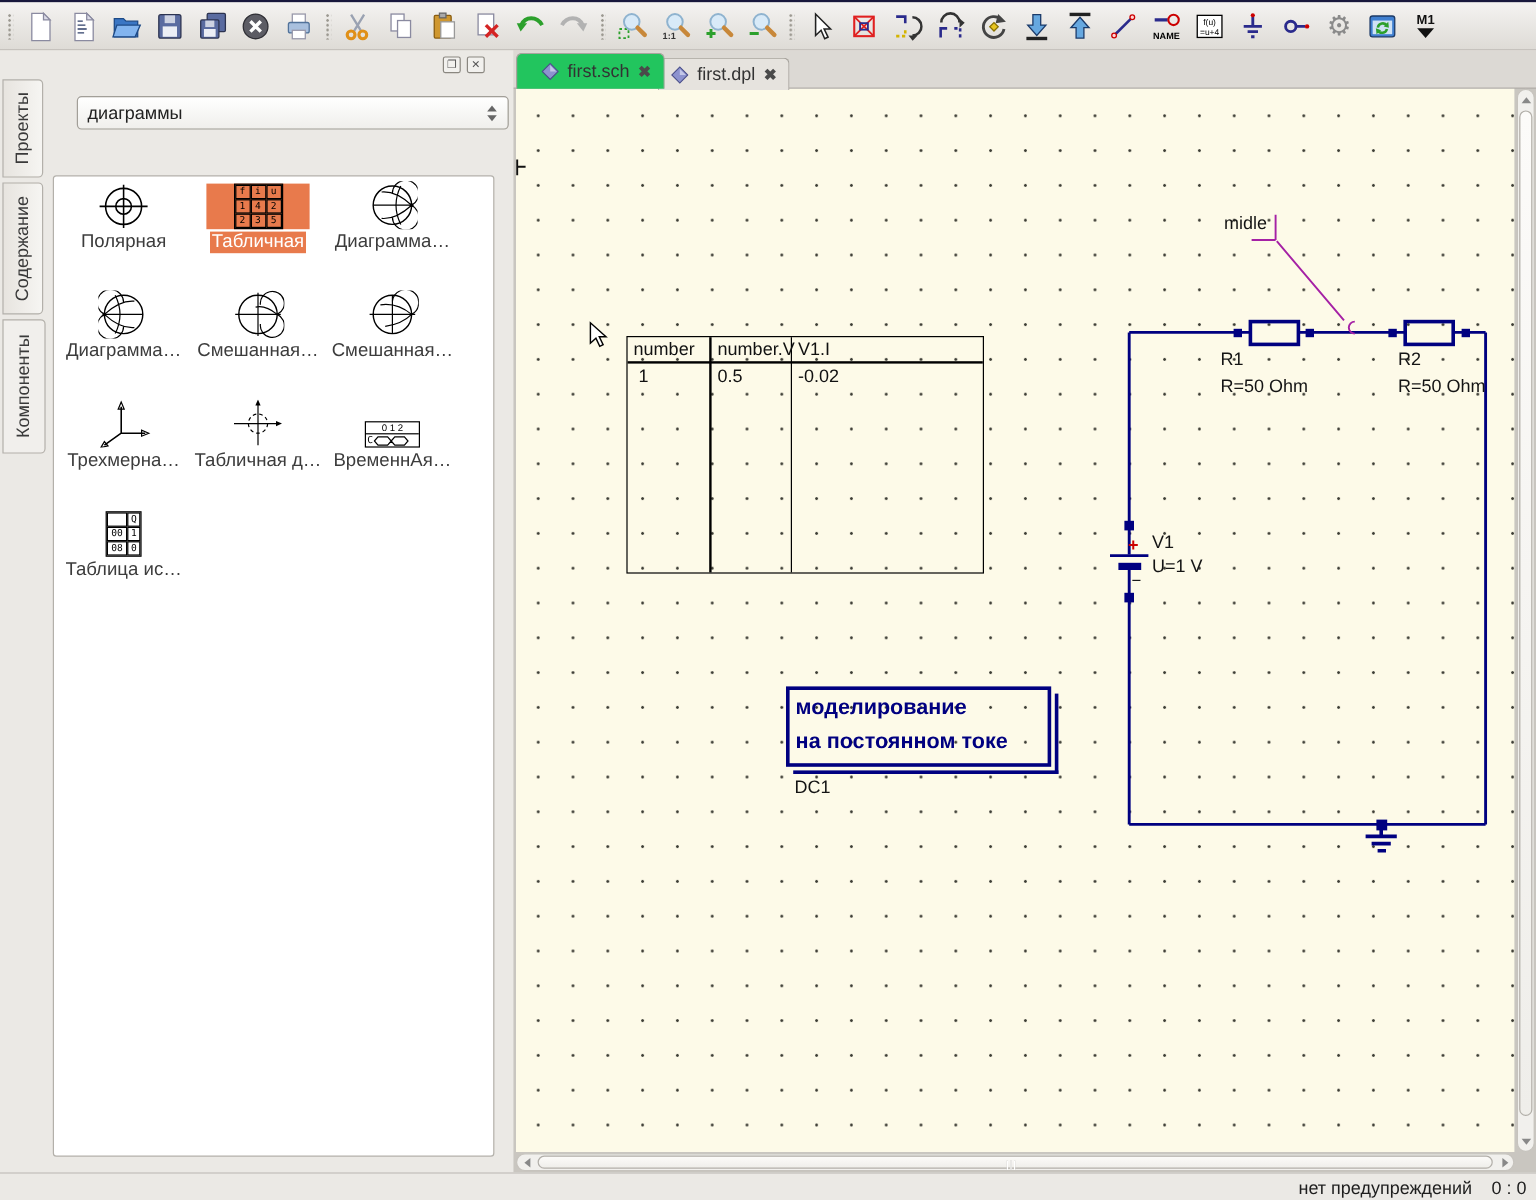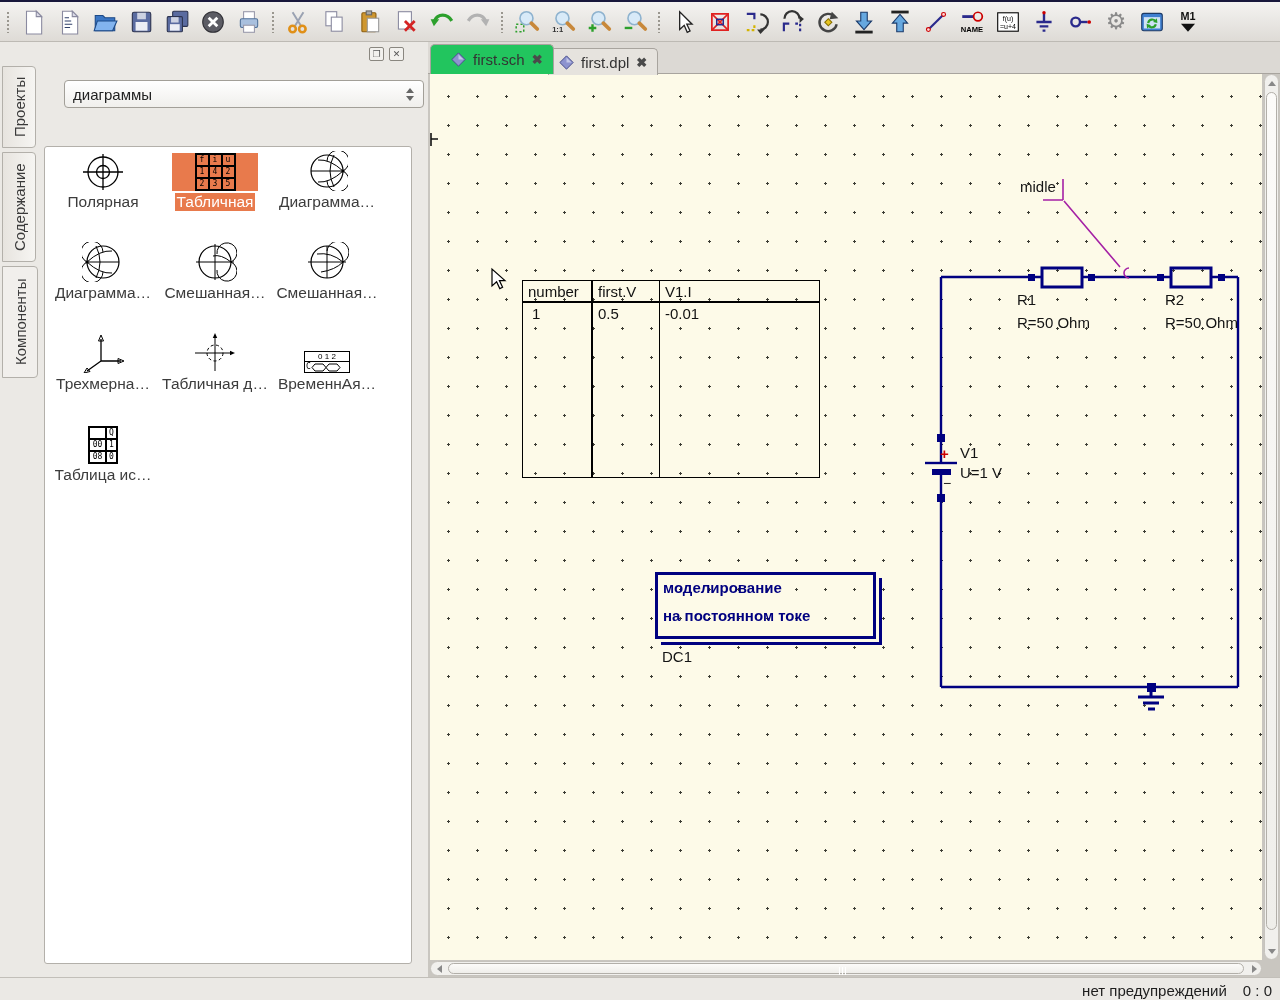--- a/index.html
+++ b/index.html
@@ -58,21 +58,21 @@
   .etab.inactive { left:120px; top:6px; height:27px; background:#e6e3de; z-index:1; }
   .gem { width:15px; height:15px; }
   .tabclose { font-size:13px; color:#4a4a4a; font-weight:bold; }
 
   #canvasframe { position:absolute; left:0; top:32px; width:852px; height:903px; background:#c9c6c0; }
   #canvas { position:absolute; left:2px; top:0; width:832px; height:886px; background:#fdfae8; overflow:hidden;
     background-image:radial-gradient(circle,#3c3c34 1px,transparent 1.3px); background-size:29px 29px; background-position:4px 8px; }
   #circuit-svg { position:absolute; left:0; top:0; width:832px; height:886px; }
 
   .ctext { position:absolute; font-size:15px; color:#141414; white-space:nowrap; }
-  .navybold { color:#000080; font-weight:bold; font-size:15px;text-align:right; }
+  .navybold { color:#000080; font-weight:bold; font-size:18px;text-align:right; }
 
   
   #rtable { position:absolute; left:92px; top:206px; width:298px; height:198px; border:1px solid #000; }
   #rtable .hrow { position:absolute; left:0; top:0; width:100%; height:22px; border-bottom:2px solid #000; }
   #rtable .cell { position:absolute; top:0; height:22px; font-size:15px; color:#111; padding:2px 0 0 5px; }
   .vline1 { position:absolute; top:0; left:68px; width:2px; height:100%; background:#000; }
   .vline2 { position:absolute; top:0; left:136px; width:1px; height:100%; background:#000; }
   #rtable .drow { position:absolute; left:0; top:22px; width:100%; height:22px; }
 
   
@@ -548,27 +548,27 @@
           </g>
 
           <polygon points="62,195 62,212 66.6,207.8 69.8,214.6 72.6,213.2 69.4,206.6 75,206.6" fill="#fff" stroke="#000" stroke-width="1.2"></polygon>
         </svg>
 
         <div id="rtable">
           <div class="vline1"></div>
           <div class="vline2" style="left:136px"></div>
           <div class="hrow">
             <div class="cell" style="left:0;width:68px;">number</div>
-            <div class="cell" style="left:70px;width:66px;">first.V</div>
+            <div class="cell" style="left:70px;width:66px;">number.V</div>
             <div class="cell" style="left:137px;width:160px;">V1.I</div>
           </div>
           <div class="drow">
             <div class="cell" style="left:4px;width:64px;">1</div>
             <div class="cell" style="left:70px;width:66px;">0.5</div>
-            <div class="cell" style="left:137px;width:160px;">-0.01</div>
+            <div class="cell" style="left:137px;width:160px;">-0.02</div>
           </div>
         </div>
 
         <div class="ctext" style="left:590px;top:104px;">midle</div>
         <div class="ctext" style="left:587px;top:217px;">R1</div>
         <div class="ctext" style="left:587px;top:240px;">R=50 Ohm</div>
         <div class="ctext" style="left:735px;top:217px;">R2</div>
         <div class="ctext" style="left:735px;top:240px;">R=50 Ohm</div>
         <div class="ctext" style="left:530px;top:370px;">V1</div>
         <div class="ctext" style="left:530px;top:390px;">U=1 V</div>

